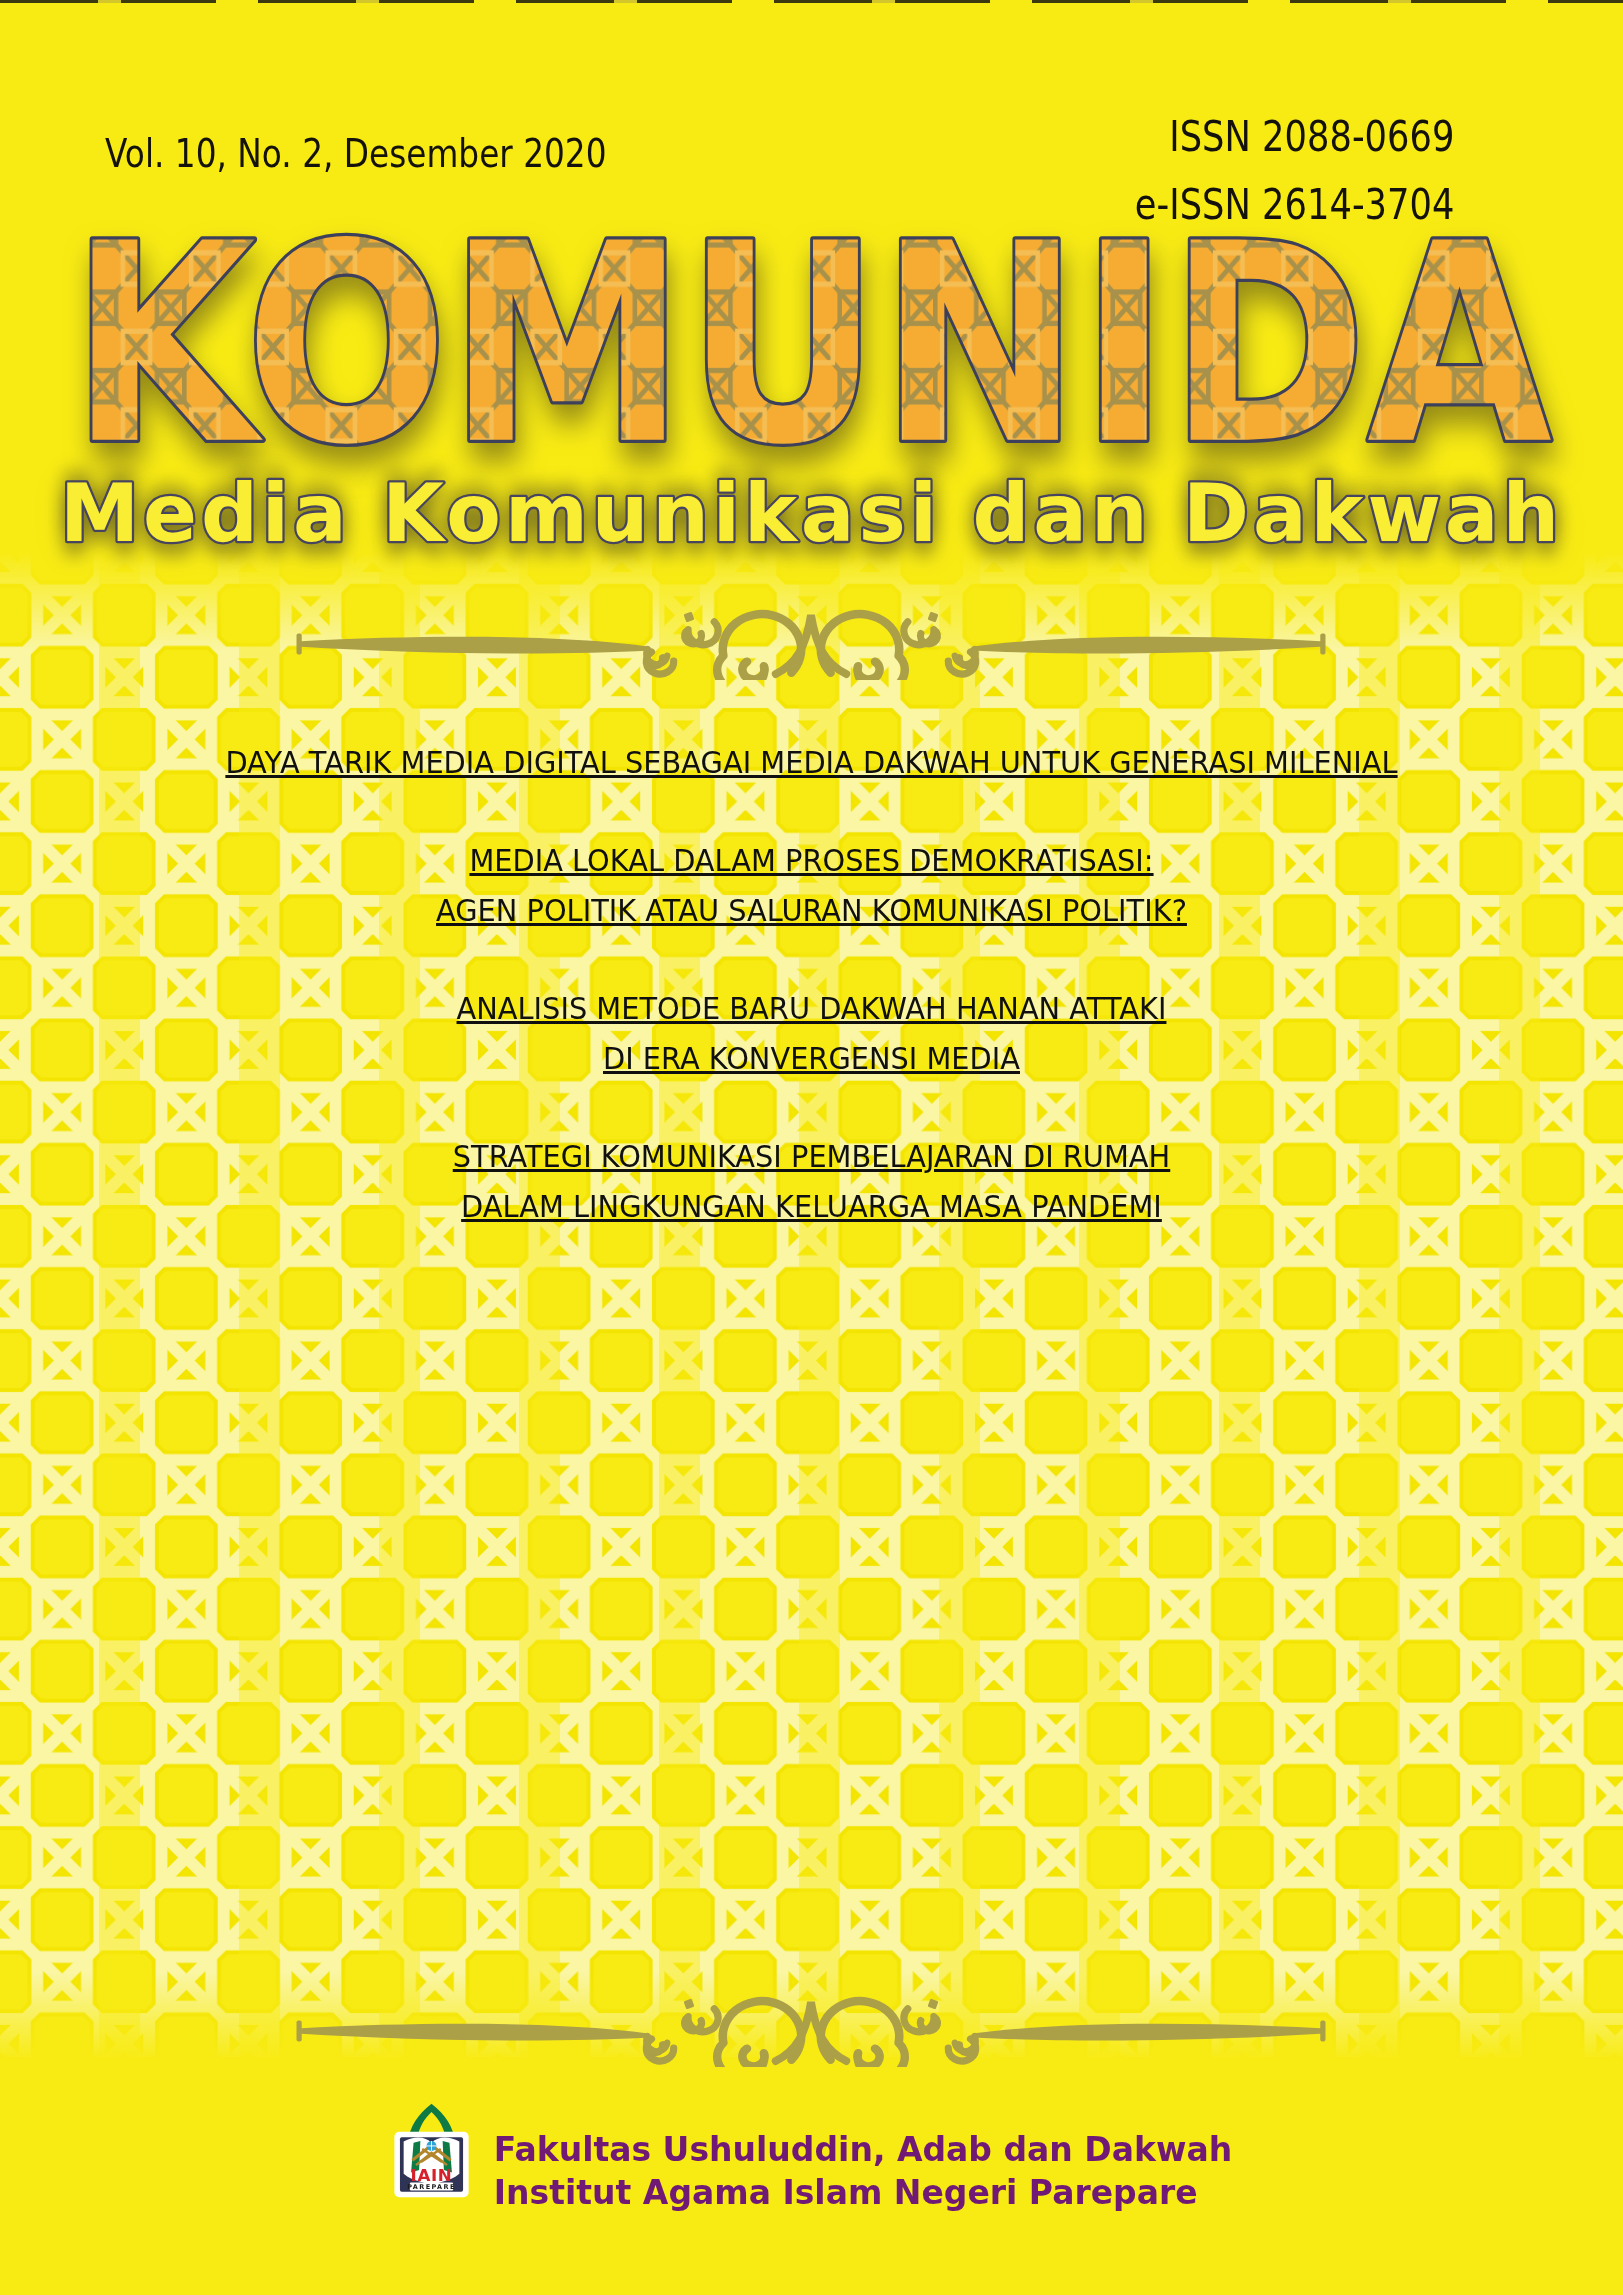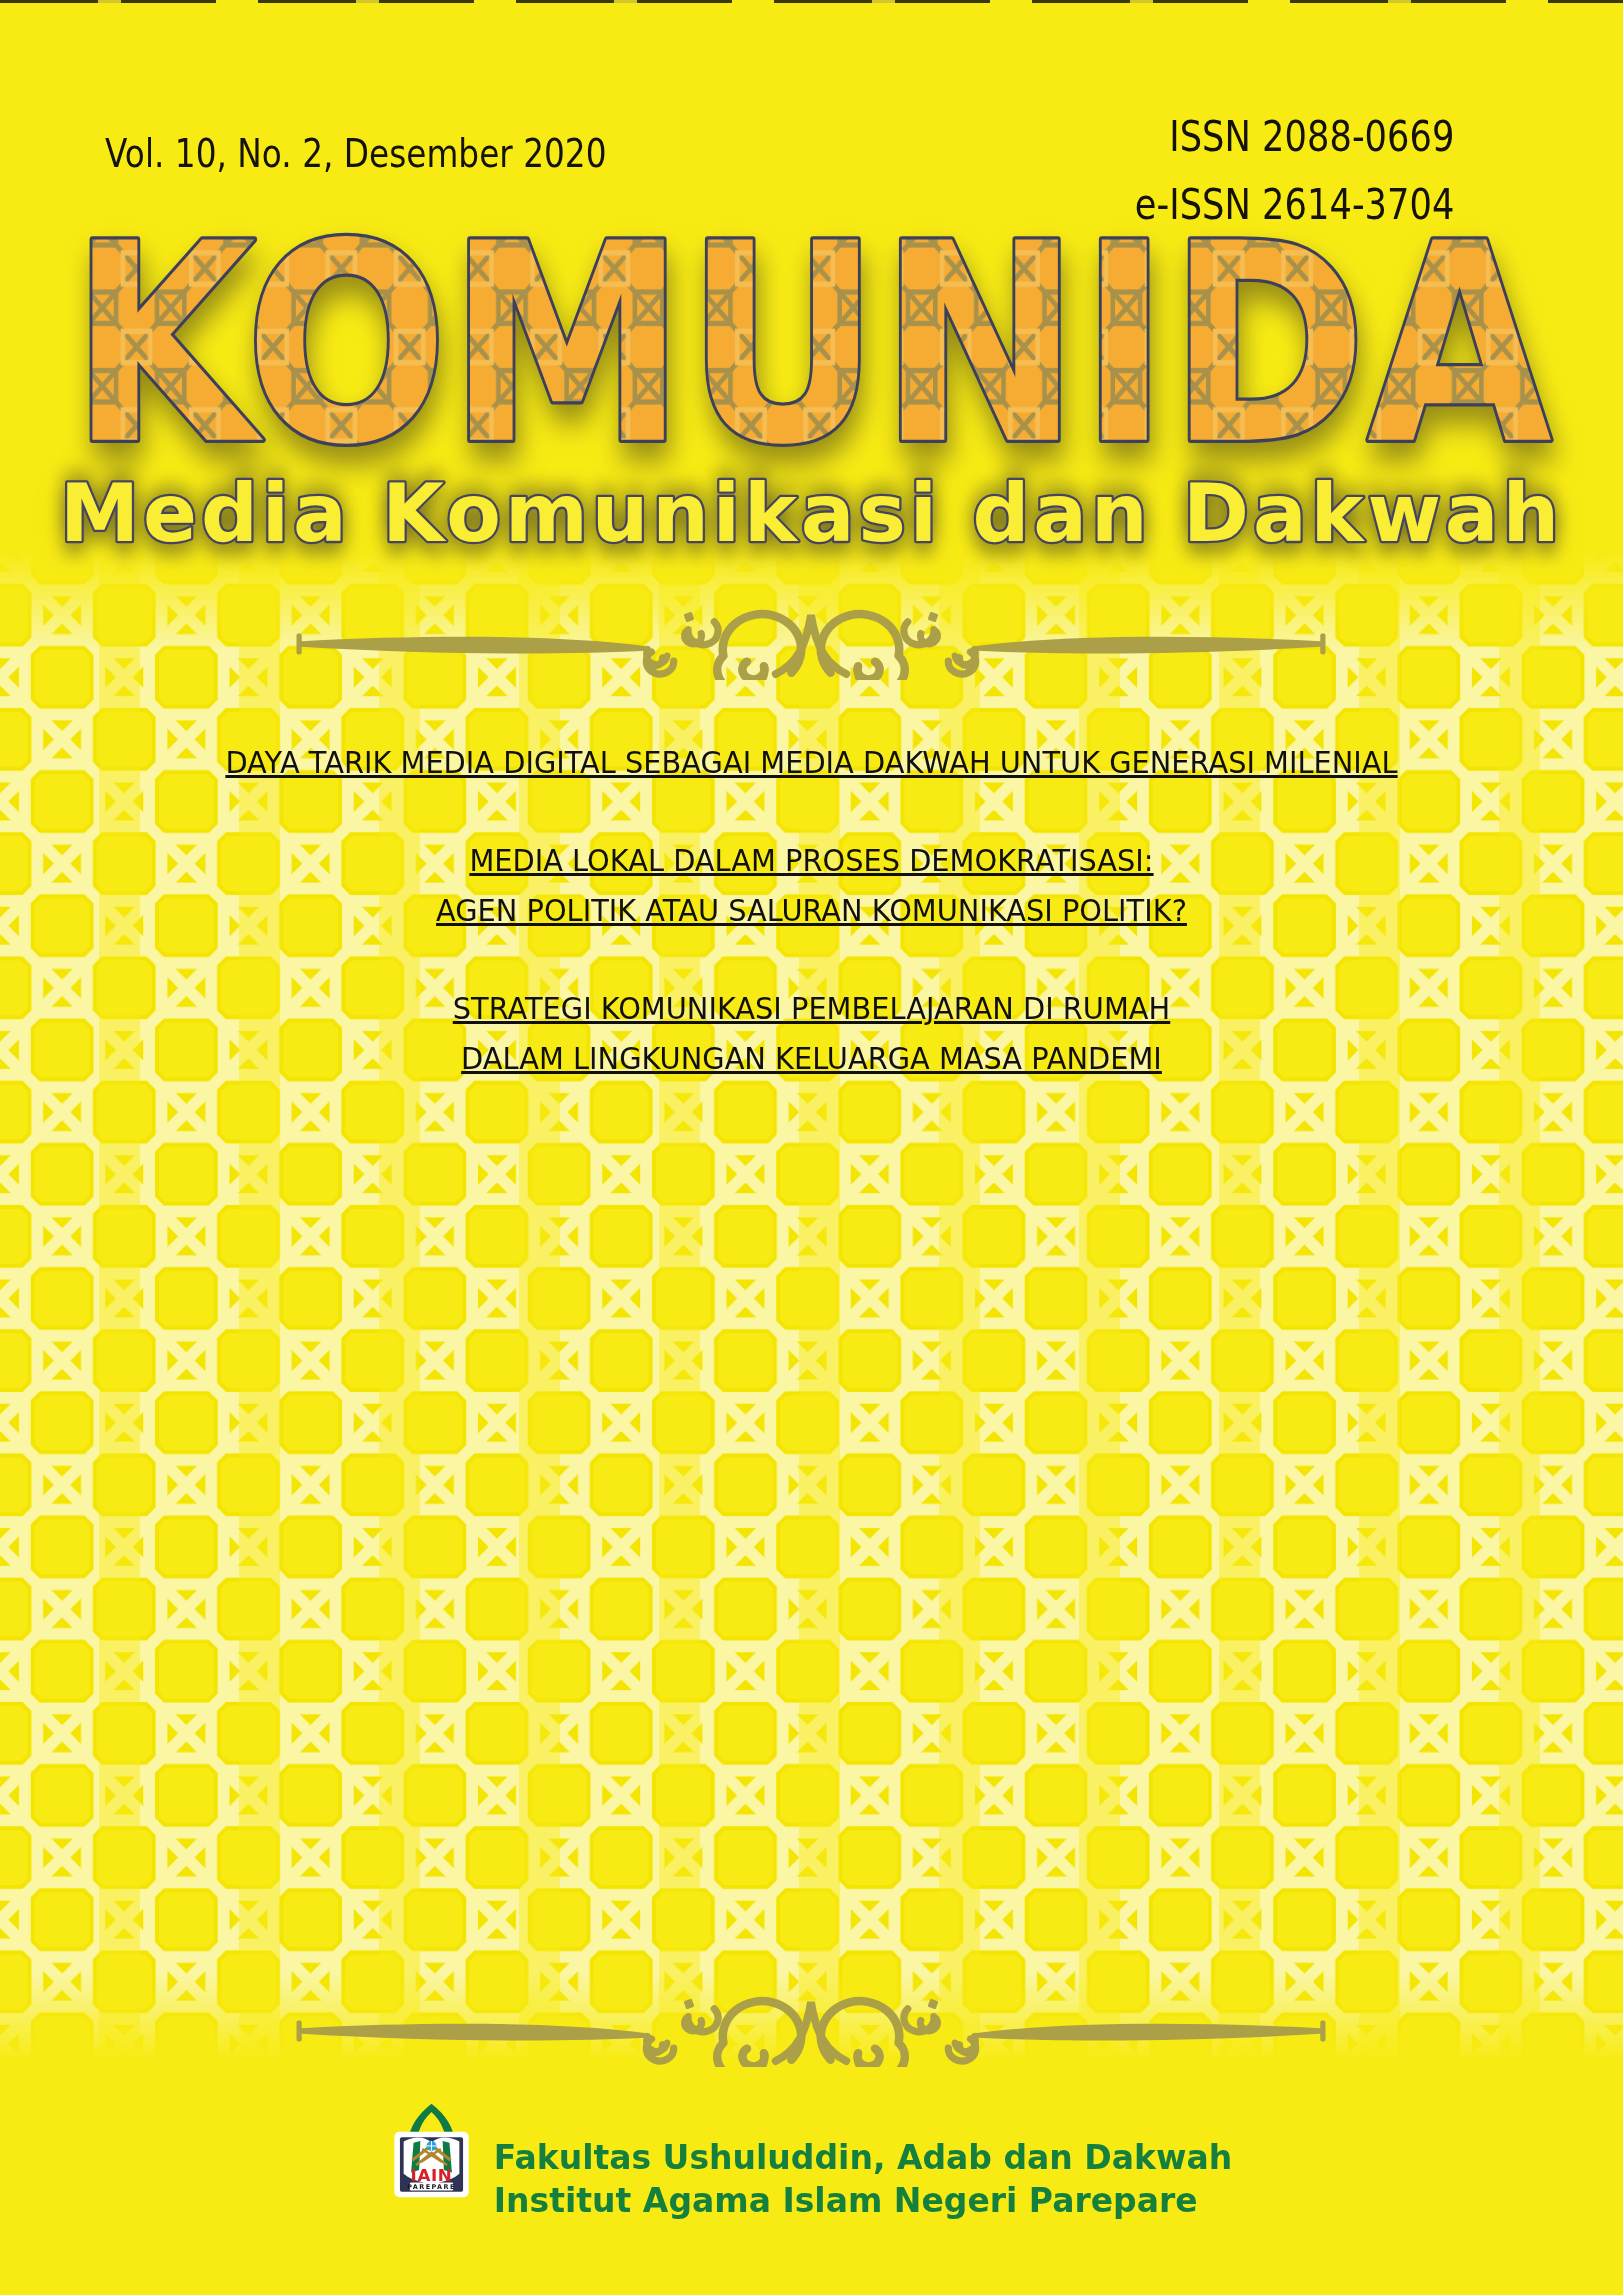--- a/index.html
+++ b/index.html
@@ -30,21 +30,21 @@
   .divider{position:absolute;left:288px;width:1046px;height:72px;z-index:5;}
   .divider.top{top:608px;} .divider.bottom{top:1995px;}
   
   .articles{position:absolute;left:0;top:737px;width:1623px;text-align:center;z-index:5;color:#101010;text-decoration:underline;}
   .article{margin:0 0 48px 0;}
   .article-line{display:block;font-size:31px;line-height:50px;white-space:nowrap;
         transform:scaleX(.93);transform-origin:center top;}
   
   .footer{position:absolute;left:0;top:2102px;width:1623px;display:flex;justify-content:center;
         align-items:flex-start;gap:22px;z-index:5;}
-  .footer-text{margin-top:34px;font-weight:bold;font-size:33px;line-height:43px;color:#15803d;white-space:nowrap;}
+  .footer-text{margin-top:26px;font-weight:bold;font-size:33px;line-height:43px;color:#701a75;white-space:nowrap;}
 </style>
 </head>
 <body>
 
 <div class="page">
 
   <div class="top-edge"></div>
 
   <svg class="pattern-band" width="1623" height="1504" xmlns="http://www.w3.org/2000/svg" viewBox="0 0 2482 2300">
     <defs>
@@ -117,20 +117,24 @@
 
   <div class="articles">
     <div class="article">
       <span class="article-line">DAYA TARIK MEDIA DIGITAL SEBAGAI MEDIA DAKWAH UNTUK GENERASI MILENIAL</span>
     </div>
     <div class="article">
       <span class="article-line">MEDIA LOKAL DALAM PROSES DEMOKRATISASI:</span>
       <span class="article-line">AGEN POLITIK ATAU SALURAN KOMUNIKASI POLITIK?</span>
     </div>
     <div class="article">
+      <span class="article-line">ANALISIS METODE BARU DAKWAH HANAN ATTAKI</span>
+      <span class="article-line">DI ERA KONVERGENSI MEDIA</span>
+    </div>
+    <div class="article">
       <span class="article-line">STRATEGI KOMUNIKASI PEMBELAJARAN DI RUMAH</span>
       <span class="article-line">DALAM LINGKUNGAN KELUARGA MASA PANDEMI</span>
     </div>
   </div>
 
   <svg class="divider bottom" viewBox="-800 -55 1600 110" xmlns="http://www.w3.org/2000/svg">
     <use href="#dhalf"></use>
     <use href="#dhalf" transform="scale(-1,1)"></use>
     <path d="M-54,46 C-22,30 -8,4 0,-44 C8,4 22,30 54,46" fill="none" stroke="#AB9F48" stroke-width="12" stroke-linecap="round"></path>
   </svg>

